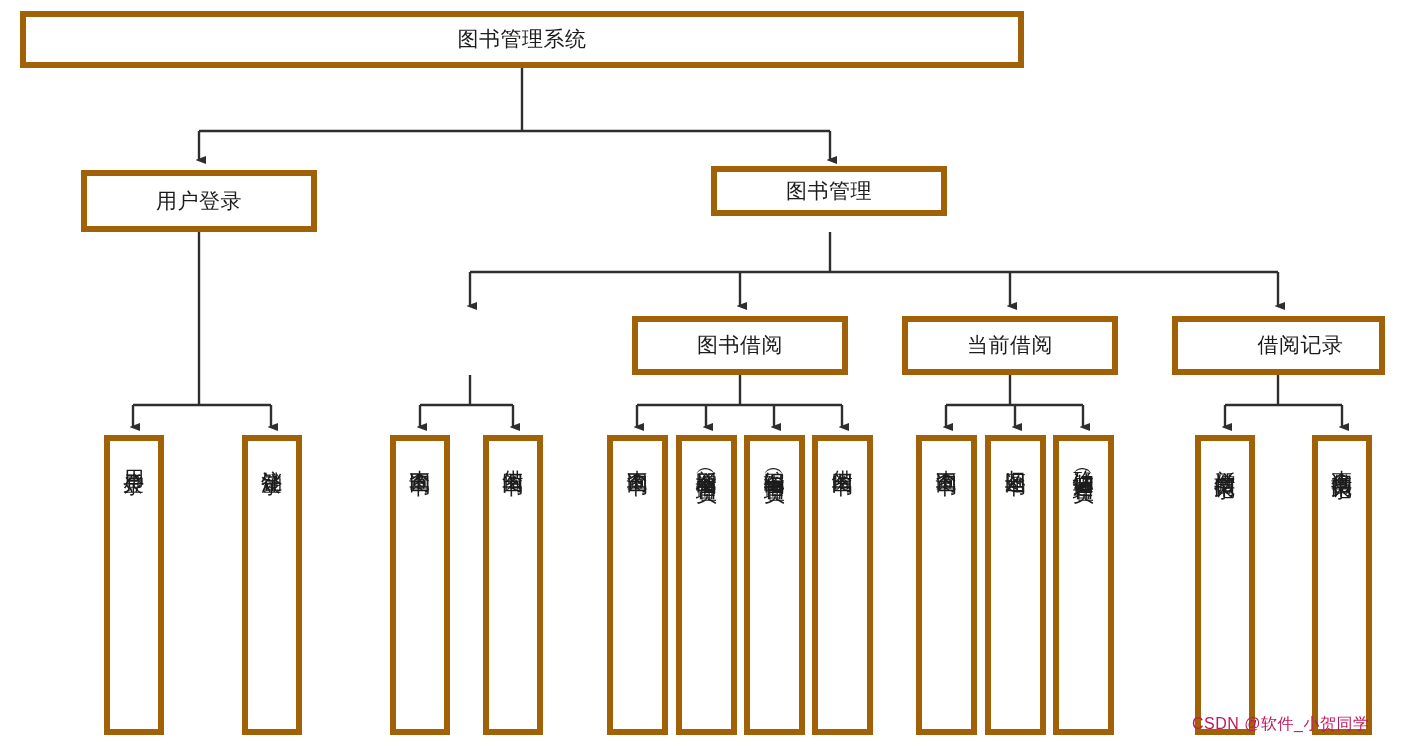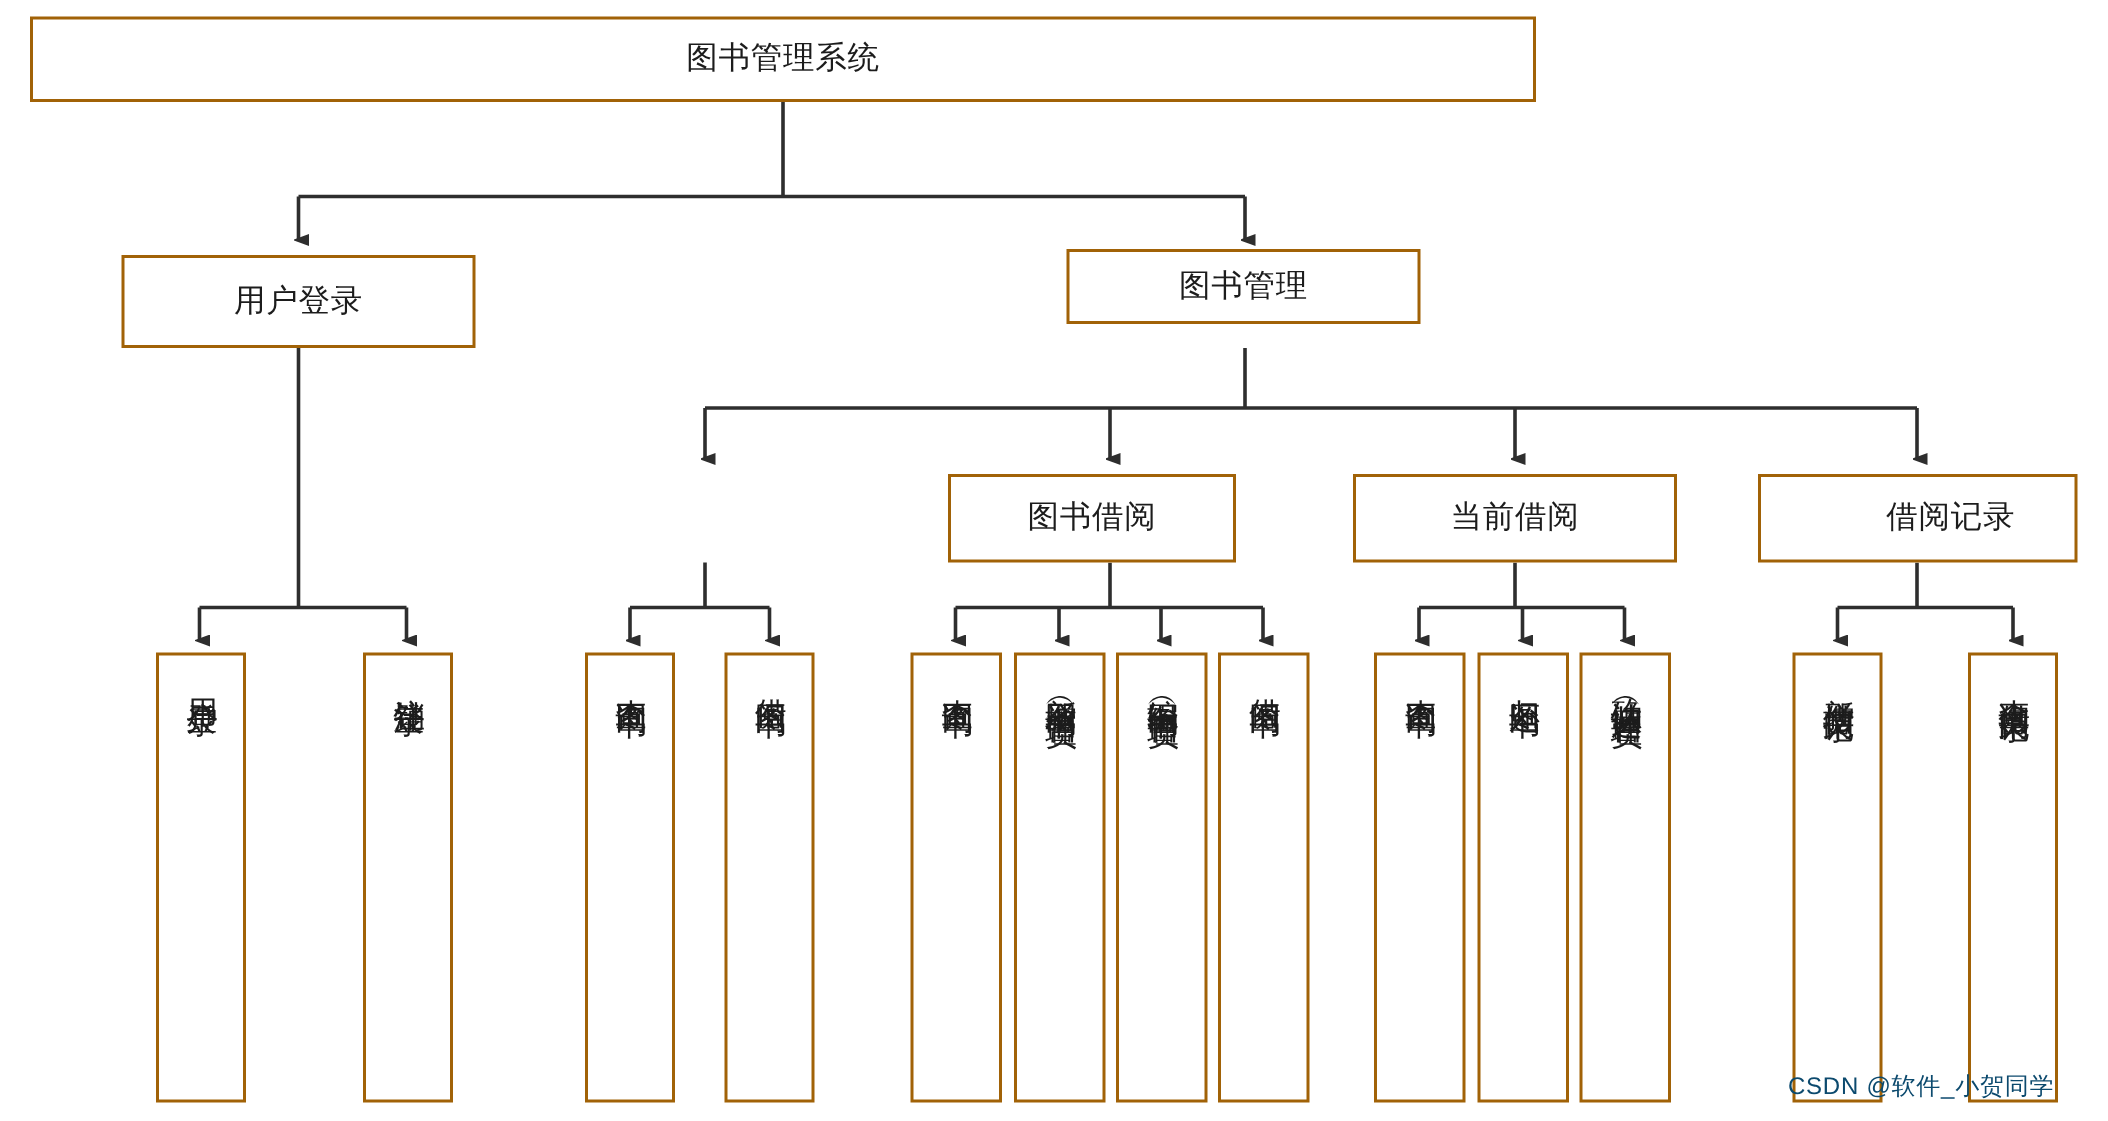--- a/index.html
+++ b/index.html
@@ -22,21 +22,21 @@
     left: 0;
     top: 0;
     width: 1405px;
     height: 747px;
     pointer-events: none;
   }
   .node {
     position: absolute;
     box-sizing: border-box;
     background: #ffffff;
-    border: 2px solid #a16207;
+    border: 6px solid #a16207;
     display: flex;
     align-items: center;
     justify-content: center;
     color: #1c1c1c;
   }
   .node .lbl {
     font-size: 21px;
     line-height: 1.15;
     letter-spacing: 0.5px;
     white-space: nowrap;
@@ -53,21 +53,21 @@
     font-size: 21px;
     line-height: 1.32;
     letter-spacing: 2px;
     white-space: pre-line;
   }
   .watermark {
     position: absolute;
     left: 1192px;
     top: 714px;
     font-size: 16px;
-    color: #0c4a6e;
+    color: #be185d;
     white-space: nowrap;
     letter-spacing: 0.5px;
   }
 </style>
 </head>
 <body>
 
 <div id="canvas">
 
   <svg class="wires" viewBox="0 0 1405 747">
@@ -124,21 +124,21 @@
     <span class="lbl">图书管理系统</span>
   </div>
 
   <div class="node" style="left:81px; top:170px; width:236px; height:62px;">
     <span class="lbl">用户登录</span>
   </div>
   <div class="node" style="left:711px; top:166px; width:236px; height:50px;">
     <span class="lbl">图书管理</span>
   </div>
 
-  <div class="node" style="left:632px; top:316px; width:192px; height:59px;align-items:center;">
+  <div class="node" style="left:632px; top:316px; width:216px; height:59px;align-items:center;">
     <span class="lbl">图书借阅</span>
   </div>
   <div class="node" style="left:902px; top:316px; width:216px; height:59px;">
     <span class="lbl">当前借阅</span>
   </div>
   <div class="node" style="left:1172px; top:316px; width:213px; height:59px;padding-left:44px;">
     <span class="lbl">借阅记录</span>
   </div>
 
   <div class="node leaf" style="left:104px; top:435px; width:60px; height:300px;">

